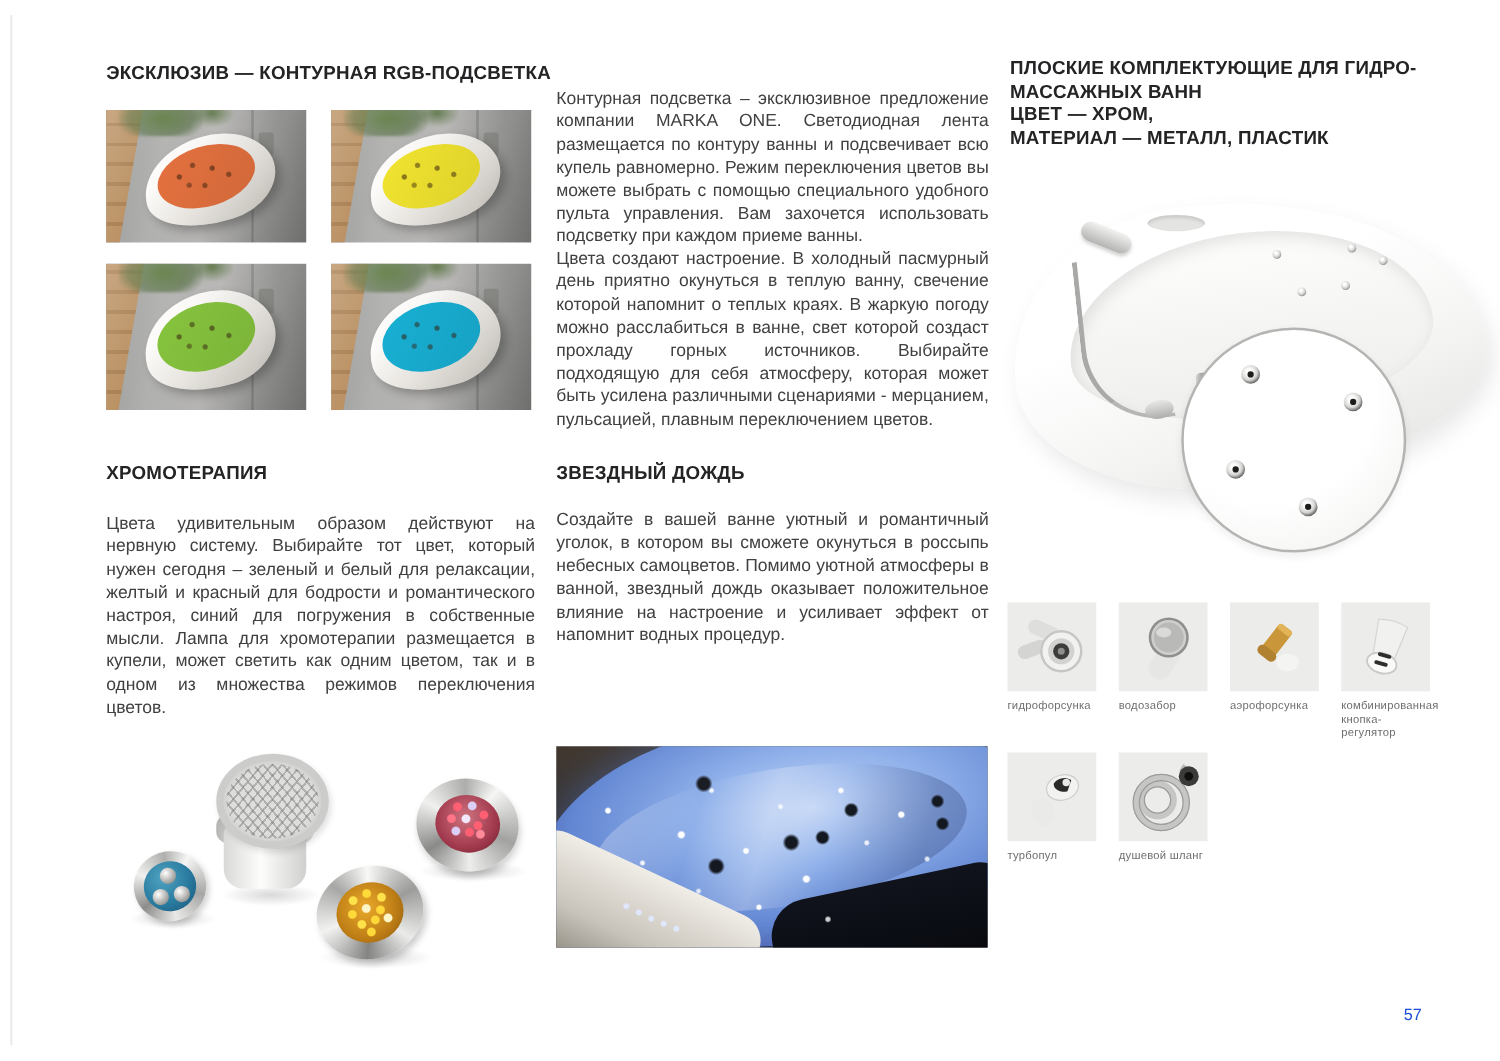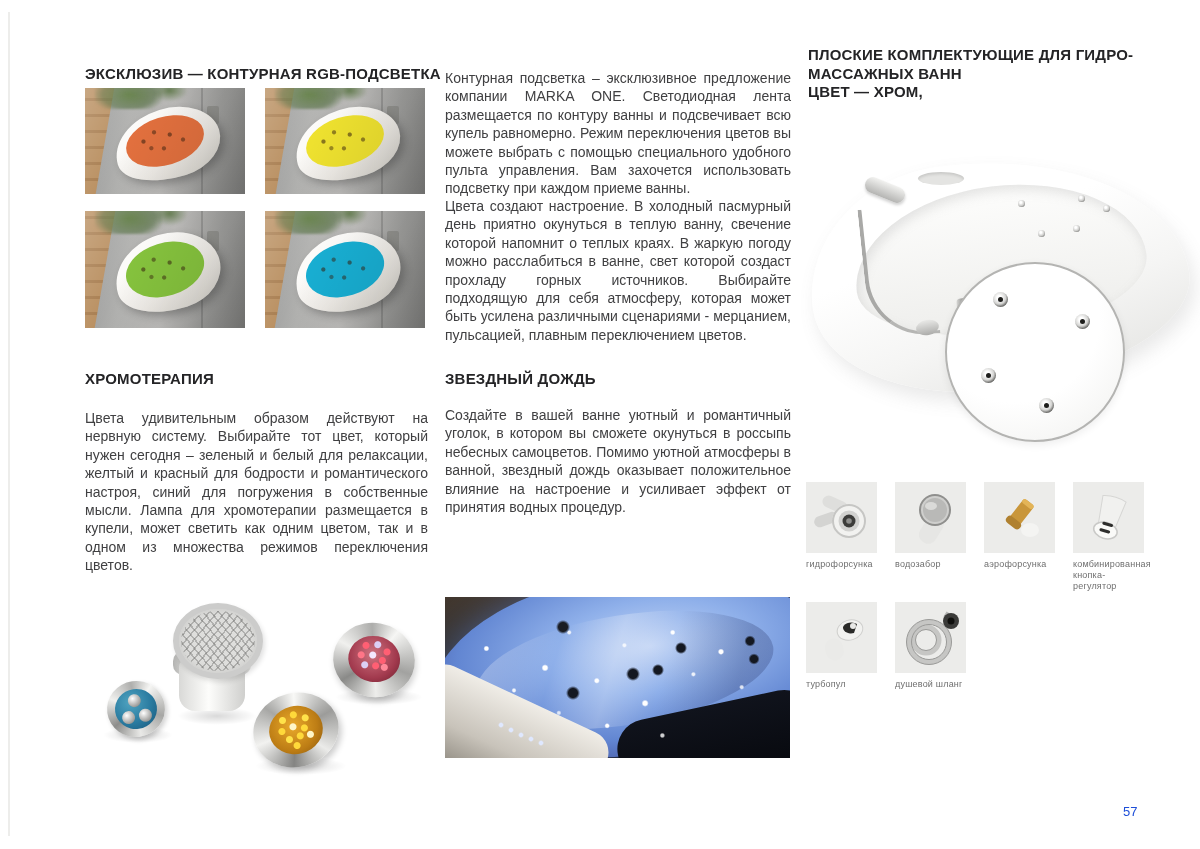--- a/index.html
+++ b/index.html
@@ -128,21 +128,21 @@
     radial-gradient(circle 1.6px at 96px 146px,#dfe8ff 0 1.6px,transparent 3px);}
 
   .page-number{position:absolute;left:1123px;top:804px;font-size:13px;color:#1d4ed8;}
 </style>
 </head>
 <body>
 
 <div class="page">
   <div class="edge-line"></div>
 
-  <div class="sec-title" style="left:85px;top:50px;margin-top:15px;">ЭКСКЛЮЗИВ — КОНТУРНАЯ RGB-ПОДСВЕТКА</div>
+  <div class="sec-title" style="left:85px;top:50px;">ЭКСКЛЮЗИВ — КОНТУРНАЯ RGB-ПОДСВЕТКА</div>
 
   <div class="tub-photo tub1">
     <div class="tp-floor"></div>
     <div class="tp-plant"></div>
     <div class="tp-plant2"></div>
     <div class="tp-tile-line"></div>
     <div class="tp-towel"></div>
     <div class="tp-bottle"></div>
     <div class="tp-tub"></div>
     <div class="tp-water" style="background-color: rgb(226, 112, 62);"></div>
@@ -214,35 +214,36 @@
     <div class="lamp-red">
       <div class="lamp-red-face">
           <div class="red-dots"></div>
         </div>
     </div>
   </div>
 
   <div class="body-text" style="left:445px;top:69px;width:346px;">Контурная подсветка – эксклюзивное предложение компании MARKA ONE. Светодиодная лента размещается по контуру ванны и подсвечивает всю купель равномерно. Режим переключения цветов вы можете выбрать с помощью специального удобного пульта управления. Вам захочется использовать подсветку при каждом приеме ванны.</div>
   <div class="body-text" style="left:445px;top:197px;width:346px;">Цвета создают настроение. В холодный пасмурный день приятно окунуться в теплую ванну, свечение которой напомнит о теплых краях. В жаркую погоду можно расслабиться в ванне, свет которой создаст прохладу горных источников. Выбирайте подходящую для себя атмосферу, которая может быть усилена различными сценариями - мерцанием, пульсацией, плавным переключением цветов.</div>
   <div class="sec-title" style="left:445px;top:370px;">ЗВЕЗДНЫЙ ДОЖДЬ</div>
-  <div class="body-text" style="left:445px;top:406px;width:346px;">Создайте в вашей ванне уютный и романтичный уголок, в котором вы сможете окунуться в россыпь небесных самоцветов. Помимо уютной атмосферы в ванной, звездный дождь оказывает положительное влияние на настроение и усиливает эффект от принятия водных процедур.</div>
+  <div class="body-text" style="left:445px;top:406px;width:346px;">Создайте в вашей ванне уютный и романтичный уголок, в котором вы сможете окунуться в россыпь небесных самоцветов. Помимо уютной атмосферы в ванной, звездный дождь оказывает положительное влияние на настроение и усиливает эффект от напомнит водных процедур.</div>
 
   <div class="starry">
     <div class="st-basin"></div>
     <div class="st-ridge"></div>
     <div class="st-rim"></div>
     <div class="st-dark-br"></div>
     <div class="st-stars"></div>
     <div class="st-jets"></div>
   </div>
 
   <div class="multi-title">
     <div>ПЛОСКИЕ КОМПЛЕКТУЮЩИЕ ДЛЯ ГИДРО-</div>
     <div>МАССАЖНЫХ ВАНН</div>
     <div>ЦВЕТ — ХРОМ,</div>
+    <div>МАТЕРИАЛ — МЕТАЛЛ, ПЛАСТИК</div>
   </div>
 
   <div class="white-tub">
     <div class="wt-shell"></div>
     <div class="wt-basin"></div>
     <div class="wt-hose"></div>
     <div class="wt-handle"></div>
     <div class="wt-soap"></div>
     <div class="wt-faucet"></div>
     <div class="wt-faucet-base"></div>

